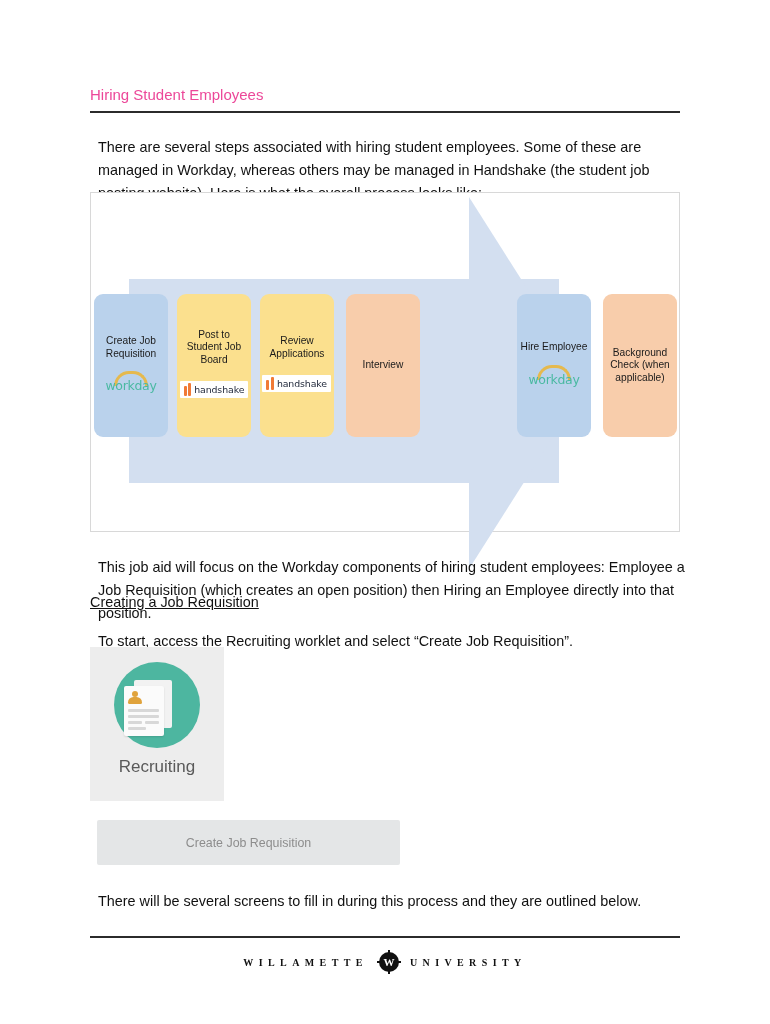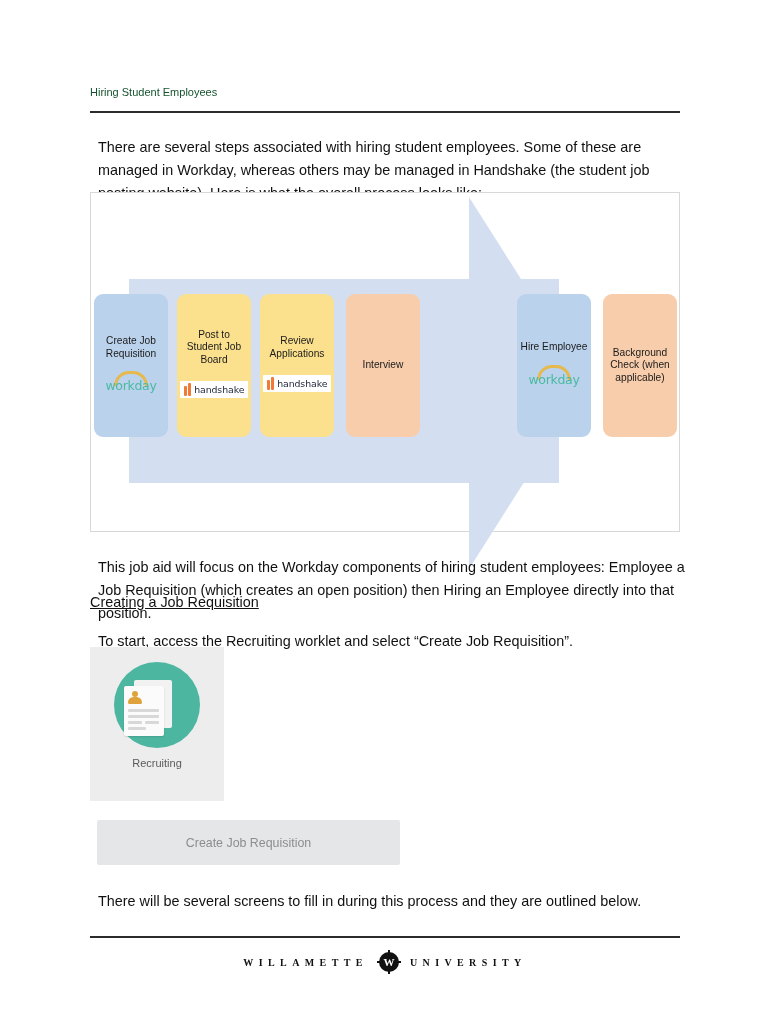--- a/index.html
+++ b/index.html
@@ -13,21 +13,21 @@
   
   .header { position:absolute; left:90px; top:40px; width:590px; height:78px; }
   .wd-logo { position:absolute; right:0px; top:0px; width:140px; height:62px; }
   .wd-arc { position:absolute; left:22px; top:2px; width:96px; height:46px;
             border:6px solid #e5b94e; border-bottom:none;
             border-radius:52px 52px 0 0; box-sizing:border-box; }
   .wd-word { position:absolute; left:0; top:24px; width:140px;
              font-family:"DejaVu Sans", sans-serif; font-size:33px; font-weight:400;
              letter-spacing:-0.5px; color:#4ab9a2; line-height:1; }
   .wd-word .dot { color:#8fd0c4; }
-  .doc-title { position:absolute; left:0px; top:46px; font-size:11px; color:#14532d; }
+  .doc-title { position:absolute; left:0px; top:46px; font-size:15px; color:#ec4899; }
   .header-rule { position:absolute; left:90px; top:111px; width:590px; height:0;
                  border-top:2px solid #2b2b2b; }
 
   
   p.body, .lead { position:absolute; left:90px; width:594px;
                   font-size:14.4px; line-height:23px; color:#111; margin:8px; }
   .u-head { position:absolute; left:90px; font-size:14.4px; color:#111;
             text-decoration:underline; }
 
   
@@ -79,21 +79,21 @@
                  background:#f2f2f2; border-radius:2px; transform:rotate(0deg); }
   .wl-doc { position:absolute; left:34px; top:39px; width:40px; height:50px;
             background:#fbfbfb; border-radius:2px;
             box-shadow:0 1px 2px rgba(0,0,0,0.12); overflow:hidden; }
   .wl-av-head { position:absolute; left:8px; top:5px; width:6px; height:6px;
                 border-radius:50%; background:#e0a33c; }
   .wl-av-body { position:absolute; left:4px; top:11px; width:14px; height:7px;
                 border-radius:7px 7px 2px 2px; background:#e0a33c; }
   .wl-line { position:absolute; background:#d8d8d8; height:3px; border-radius:1px; }
   .wl-label { position:absolute; left:0; top:110px; width:134px; text-align:center;
-              font-size:11px; color:#5a5a5a; }
+              font-size:17px; color:#5a5a5a; }
 
   
   .cjr-btn { position:absolute; left:97px; top:820px; width:303px; height:45px;
              background:#e4e6e7; border:none; border-radius:2px;
              display:flex; align-items:center; justify-content:center;
              font-size:12.4px; color:#8d8d8d; font-family:"Liberation Sans", sans-serif; }
 
   
   .footer-rule { position:absolute; left:90px; top:936px; width:590px; height:0;
                  border-top:2px solid #2b2b2b; }
@@ -145,21 +145,21 @@
           <div class="hs">
             <span class="mark">
                 <i class="a"></i>
                 <i class="b"></i>
               </span>
             <span class="txt">handshake</span>
           </div>
         </div>
       </div>
 
-      <div class="card yellow" style="left:169px;">
+      <div class="card yellow" style="left:169px;align-items:flex-end;">
         <div class="ctext">Review Applications</div>
         <div class="logo-slot">
           <div class="hs">
             <span class="mark">
                 <i class="a"></i>
                 <i class="b"></i>
               </span>
             <span class="txt">handshake</span>
           </div>
         </div>

